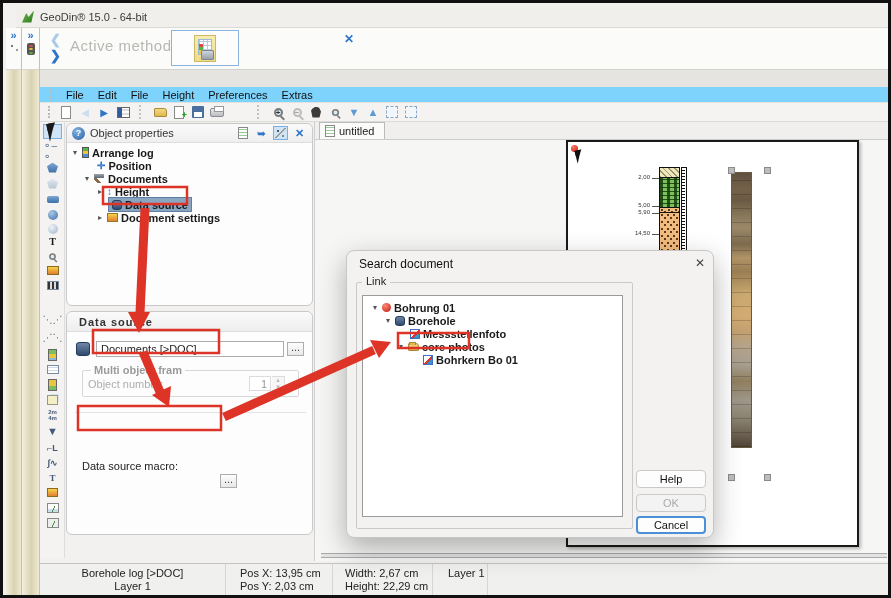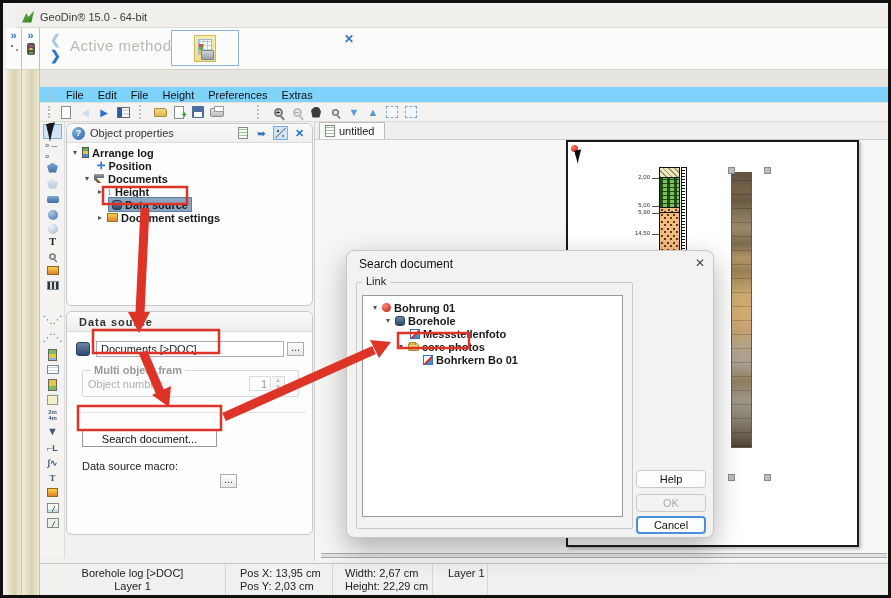--- a/index.html
+++ b/index.html
@@ -396,21 +396,20 @@
       <span class="ic ic-db abs" style="left:9px;top:10px;width:14px;height:14px"></span>
       <div class="field abs" style="left:29px;top:9px;width:188px">Documents [&gt;DOC]</div>
       <div class="browse abs" style="left:220px;top:10px">...</div>
       <div class="groupbox abs" style="left:15px;top:38px;width:217px;height:27px">
         <span class="glabel">Multi object fram</span>
         <span class="dis abs" style="left:5px;top:7px">Object number:</span>
         <span class="spin abs" style="left:166px;top:5px">1</span>
         <span class="spin-arrows abs" style="left:189px;top:5px">▲<br>▼</span>
       </div>
       <div class="hsep abs" style="left:8px;top:80px;width:231px"></div>
-      <div class="wbtn abs" style="left:15px;top:98px;width:135px">Search document...</div>
       <span class="abs" style="left:15px;top:128px;color:#222">Data source macro:</span>
       <div class="browse abs" style="left:153px;top:142px">...</div>
     </div>
   </div>
 
   <div id="canvas" class="abs">
     <div id="tabbar">
       <div id="tab-untitled">
         <span class="i-list"></span>
         <span>untitled</span>

